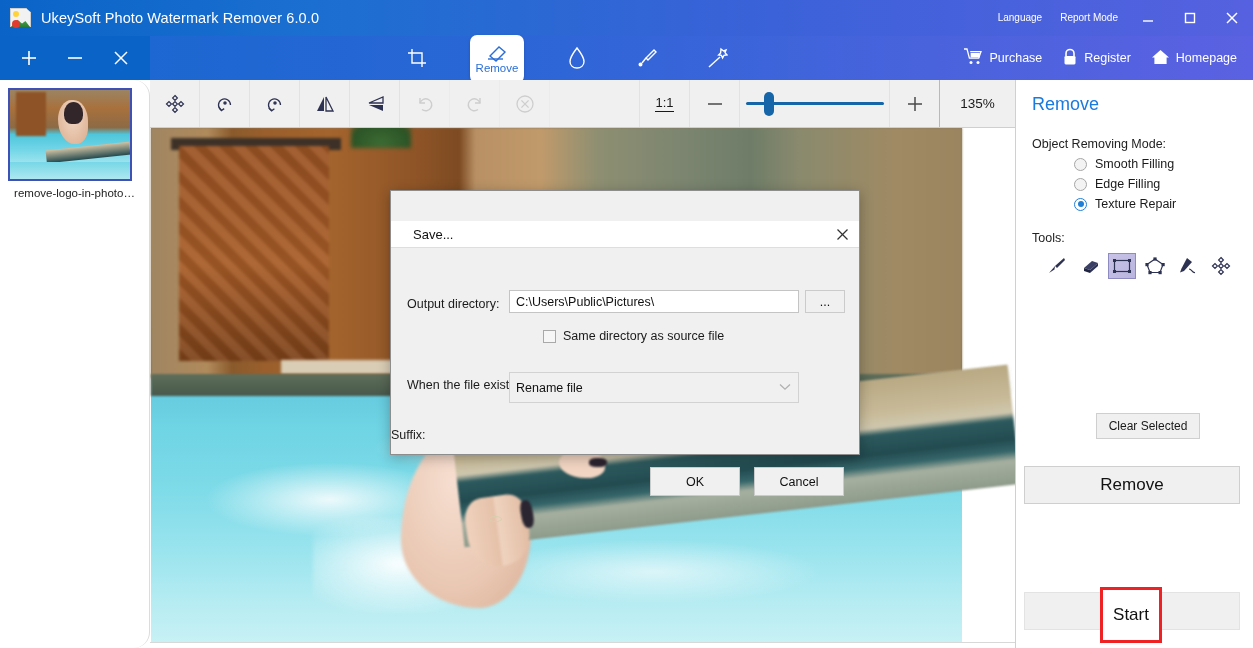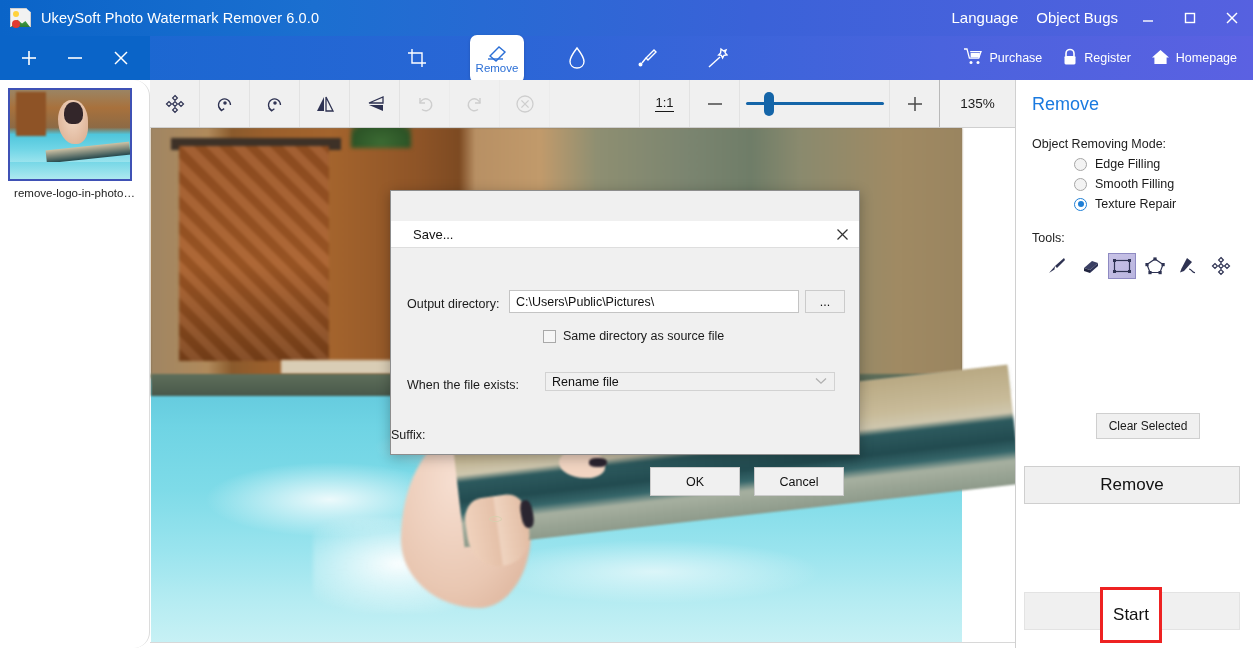--- a/index.html
+++ b/index.html
@@ -37,21 +37,21 @@
   }
   .app-logo .dot {
     position: absolute; left: 2px; bottom: 0px; width: 8px; height: 8px;
     border-radius: 50%; background: #e03b2f;
   }
   .app-title {
     color: #ffffff; font-size: 14.5px; letter-spacing: .1px;
   }
   .tb-right { margin-left: auto; display: flex; align-items: center; height: 100%; }
   .tb-link {
-    color: #ffffff; font-size: 15px; padding: 0 9px; line-height: 36px;
+    color: #ffffff; font-size: 10px; padding: 0 9px; line-height: 36px;
     cursor: pointer; white-space: nowrap;
   }
   .win-btn {
     width: 42px; height: 36px; display: flex; align-items: center; justify-content: center;
     cursor: pointer;
   }
   .win-btn svg { display: block; }
 
   
   .ribbon {
@@ -370,21 +370,21 @@
   <div class="titlebar">
     <div class="app-logo">
       <div class="sheet"></div>
         <div class="sun"></div>
         <div class="hill"></div>
         <div class="dot"></div>
     </div>
     <div class="app-title">UkeySoft Photo Watermark Remover 6.0.0</div>
     <div class="tb-right">
       <div class="tb-link">Language</div>
-      <div class="tb-link">Object Bugs</div>
+      <div class="tb-link">Report Mode</div>
       <div class="win-btn">
         <svg width="14" height="14" viewBox="0 0 14 14">
             <line x1="2" y1="10" x2="12" y2="10" stroke="#fff" stroke-width="1.4"></line>
           </svg>
       </div>
       <div class="win-btn">
         <svg width="14" height="14" viewBox="0 0 14 14">
             <rect x="2.5" y="2.5" width="9" height="9" fill="none" stroke="#fff" stroke-width="1.4"></rect>
           </svg>
       </div>
@@ -602,25 +602,25 @@
     </div>
   </div>
   <div class="statusbar"></div>
 
   <div class="right-panel">
     <div class="rp-title">Remove</div>
     <div class="rp-sub">Object Removing Mode:</div>
 
     <div class="radio-row">
       <span class="radio"></span>
-      <span class="radio-lbl">Edge Filling</span>
+      <span class="radio-lbl">Smooth Filling</span>
     </div>
     <div class="radio-row">
       <span class="radio"></span>
-      <span class="radio-lbl">Smooth Filling</span>
+      <span class="radio-lbl">Edge Filling</span>
     </div>
     <div class="radio-row">
       <span class="radio on"></span>
       <span class="radio-lbl">Texture Repair</span>
     </div>
 
     <div class="tools-lbl">Tools:</div>
     <div class="tools-row">
       <div class="tool-ico">
         <svg width="22" height="20" viewBox="0 0 22 20">
@@ -691,21 +691,21 @@
       <div class="f-label" style="left:16px; top:49px;">Output directory:</div>
       <div class="f-input" style="left:118px; top:42px; width:290px; height:23px;">C:\Users\Public\Pictures\</div>
       <div class="f-browse" style="left:414px; top:42px; width:40px; height:23px;">...</div>
 
       <div class="f-check" style="left:118px; top:81px;">
         <span class="cbox"></span>
         <span style="font-size:12.5px;color:#1a1a1a;">Same directory as source file</span>
       </div>
 
       <div class="f-label" style="left:16px; top:130px;">When the file exists:</div>
-      <div class="f-select" style="left:118px; top:124px; width:290px; height:19px;margin-left:36px;">
+      <div class="f-select" style="left:118px; top:124px; width:290px; height:31px;">
         <span>Rename file</span>
         <span class="chev">
           <svg width="14" height="10" viewBox="0 0 14 10">
               <path d="M2 2.5 L7 7.2 L12 2.5" fill="none" stroke="#b0b0b0" stroke-width="1.3"></path>
             </svg>
         </span>
       </div>
 
       <div class="f-label" style="left:0; top:180px;text-align:right;">Suffix:</div>
 

